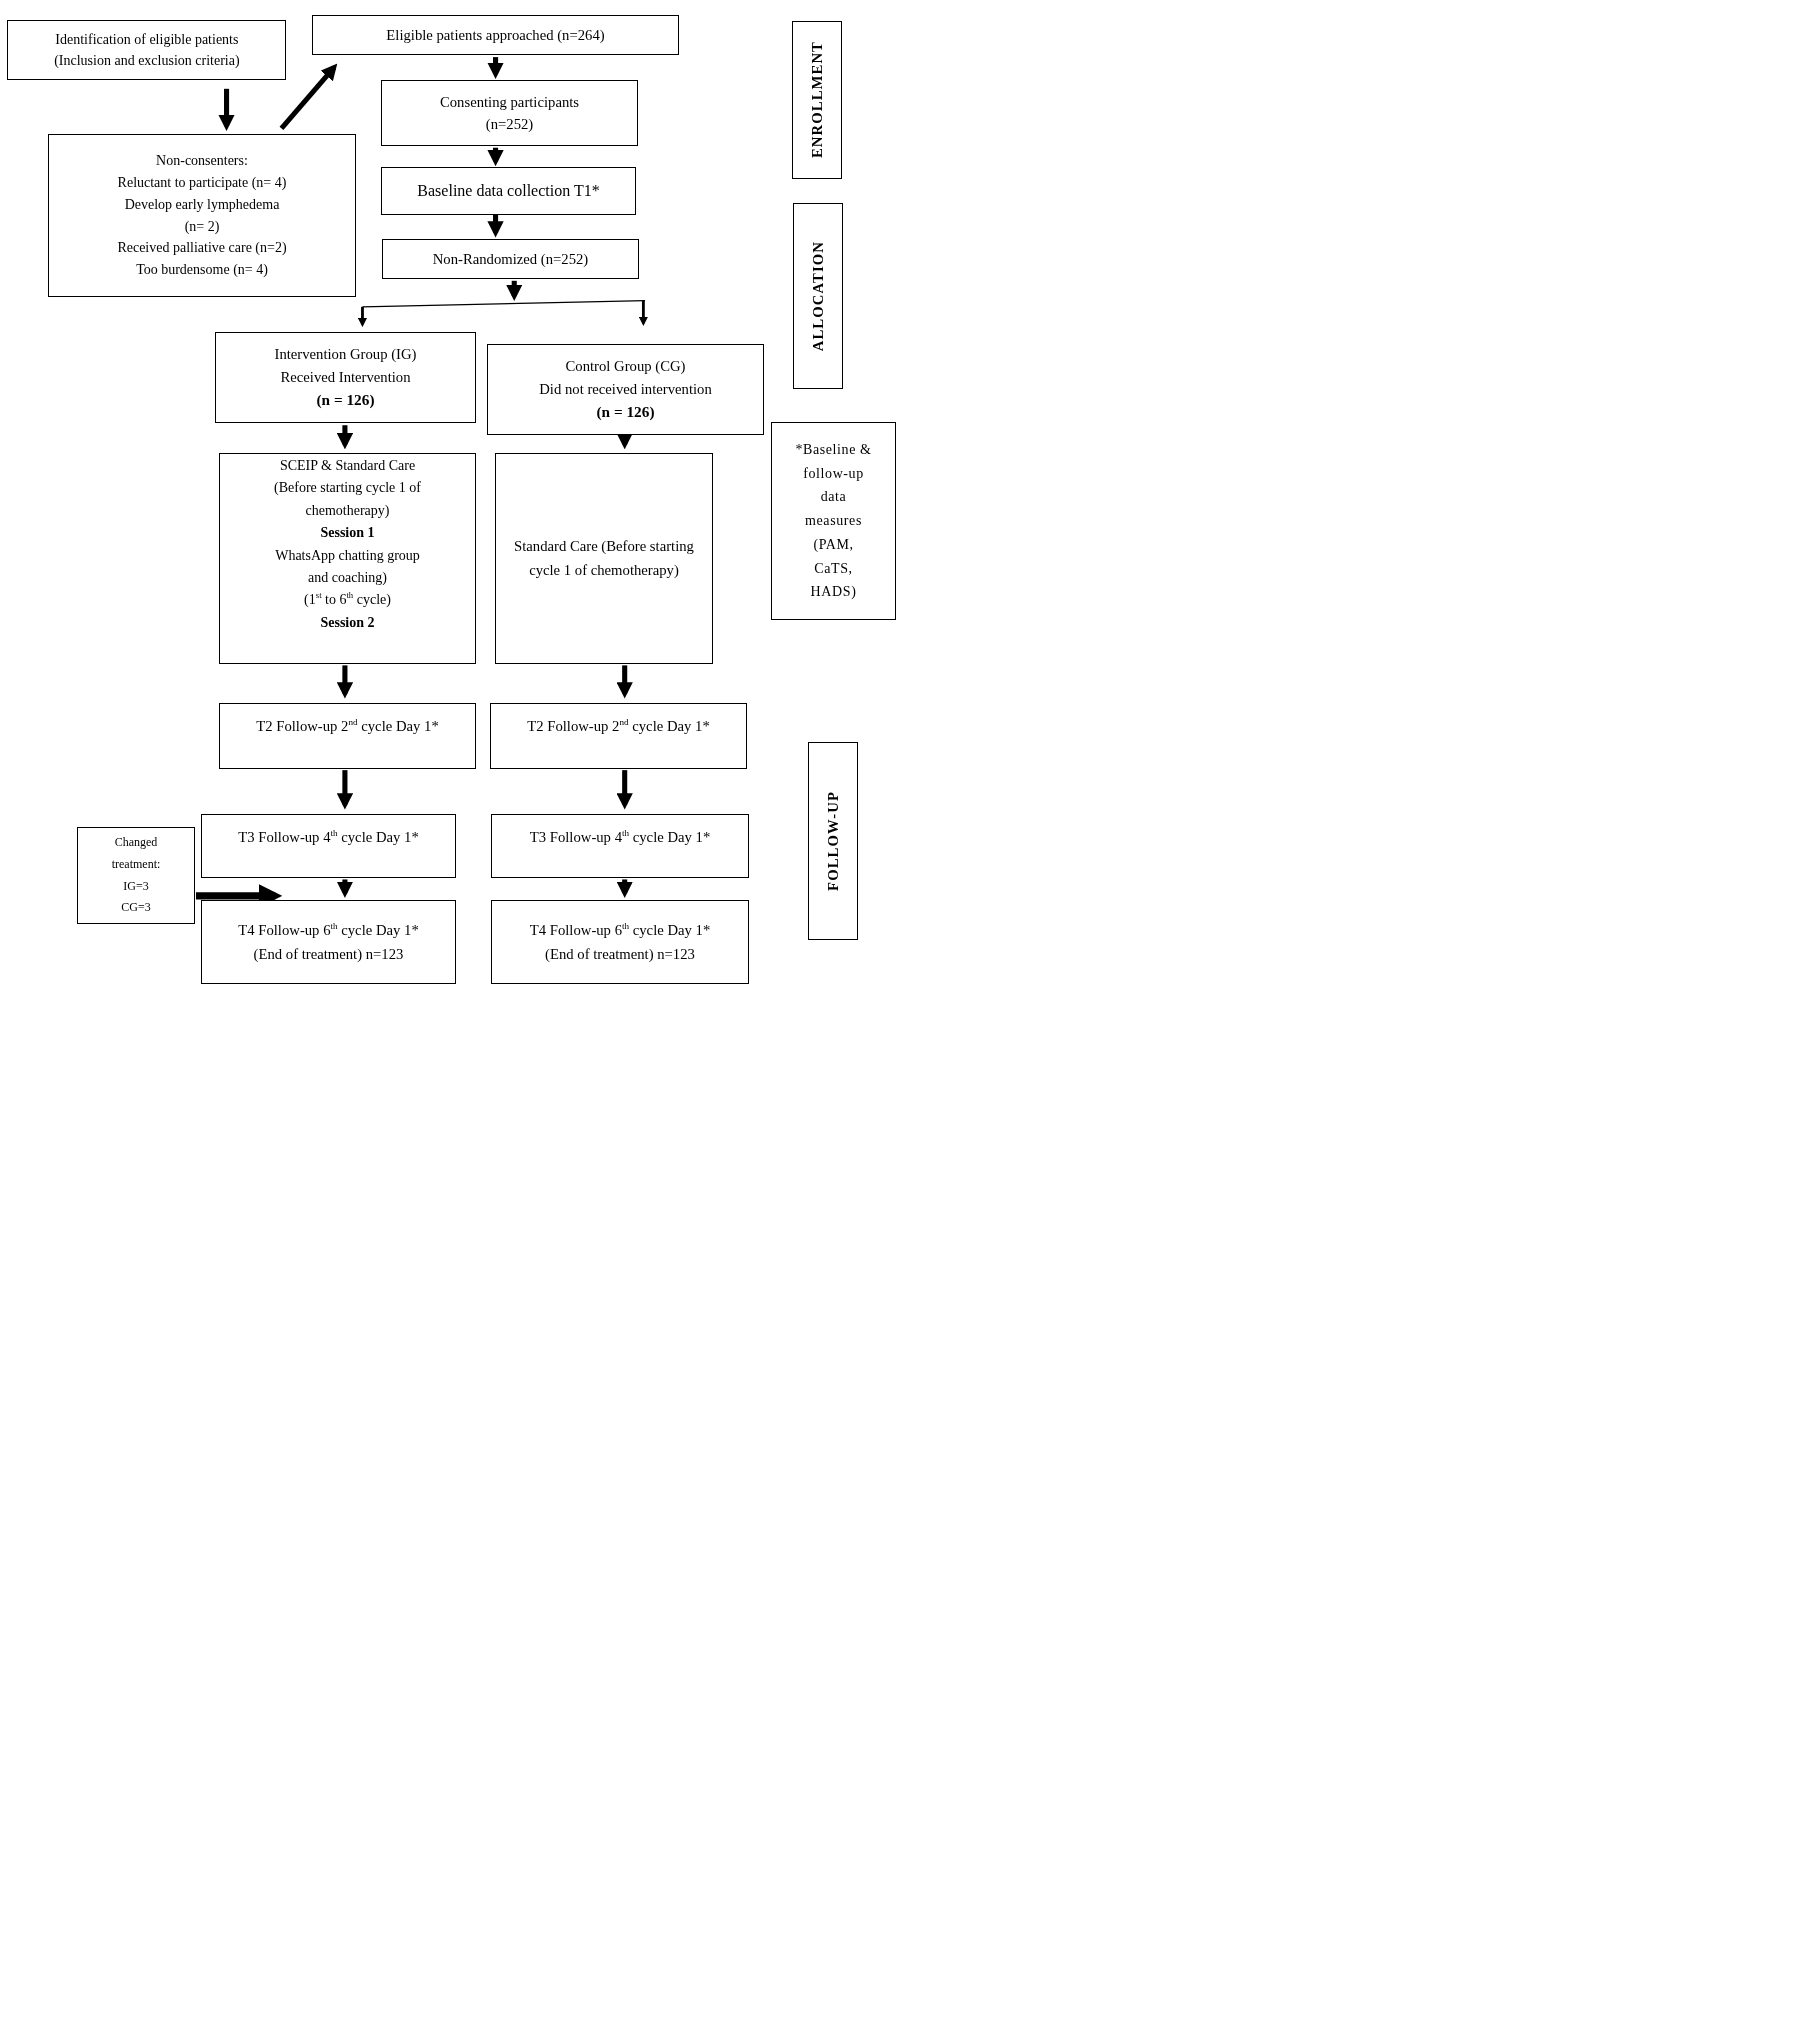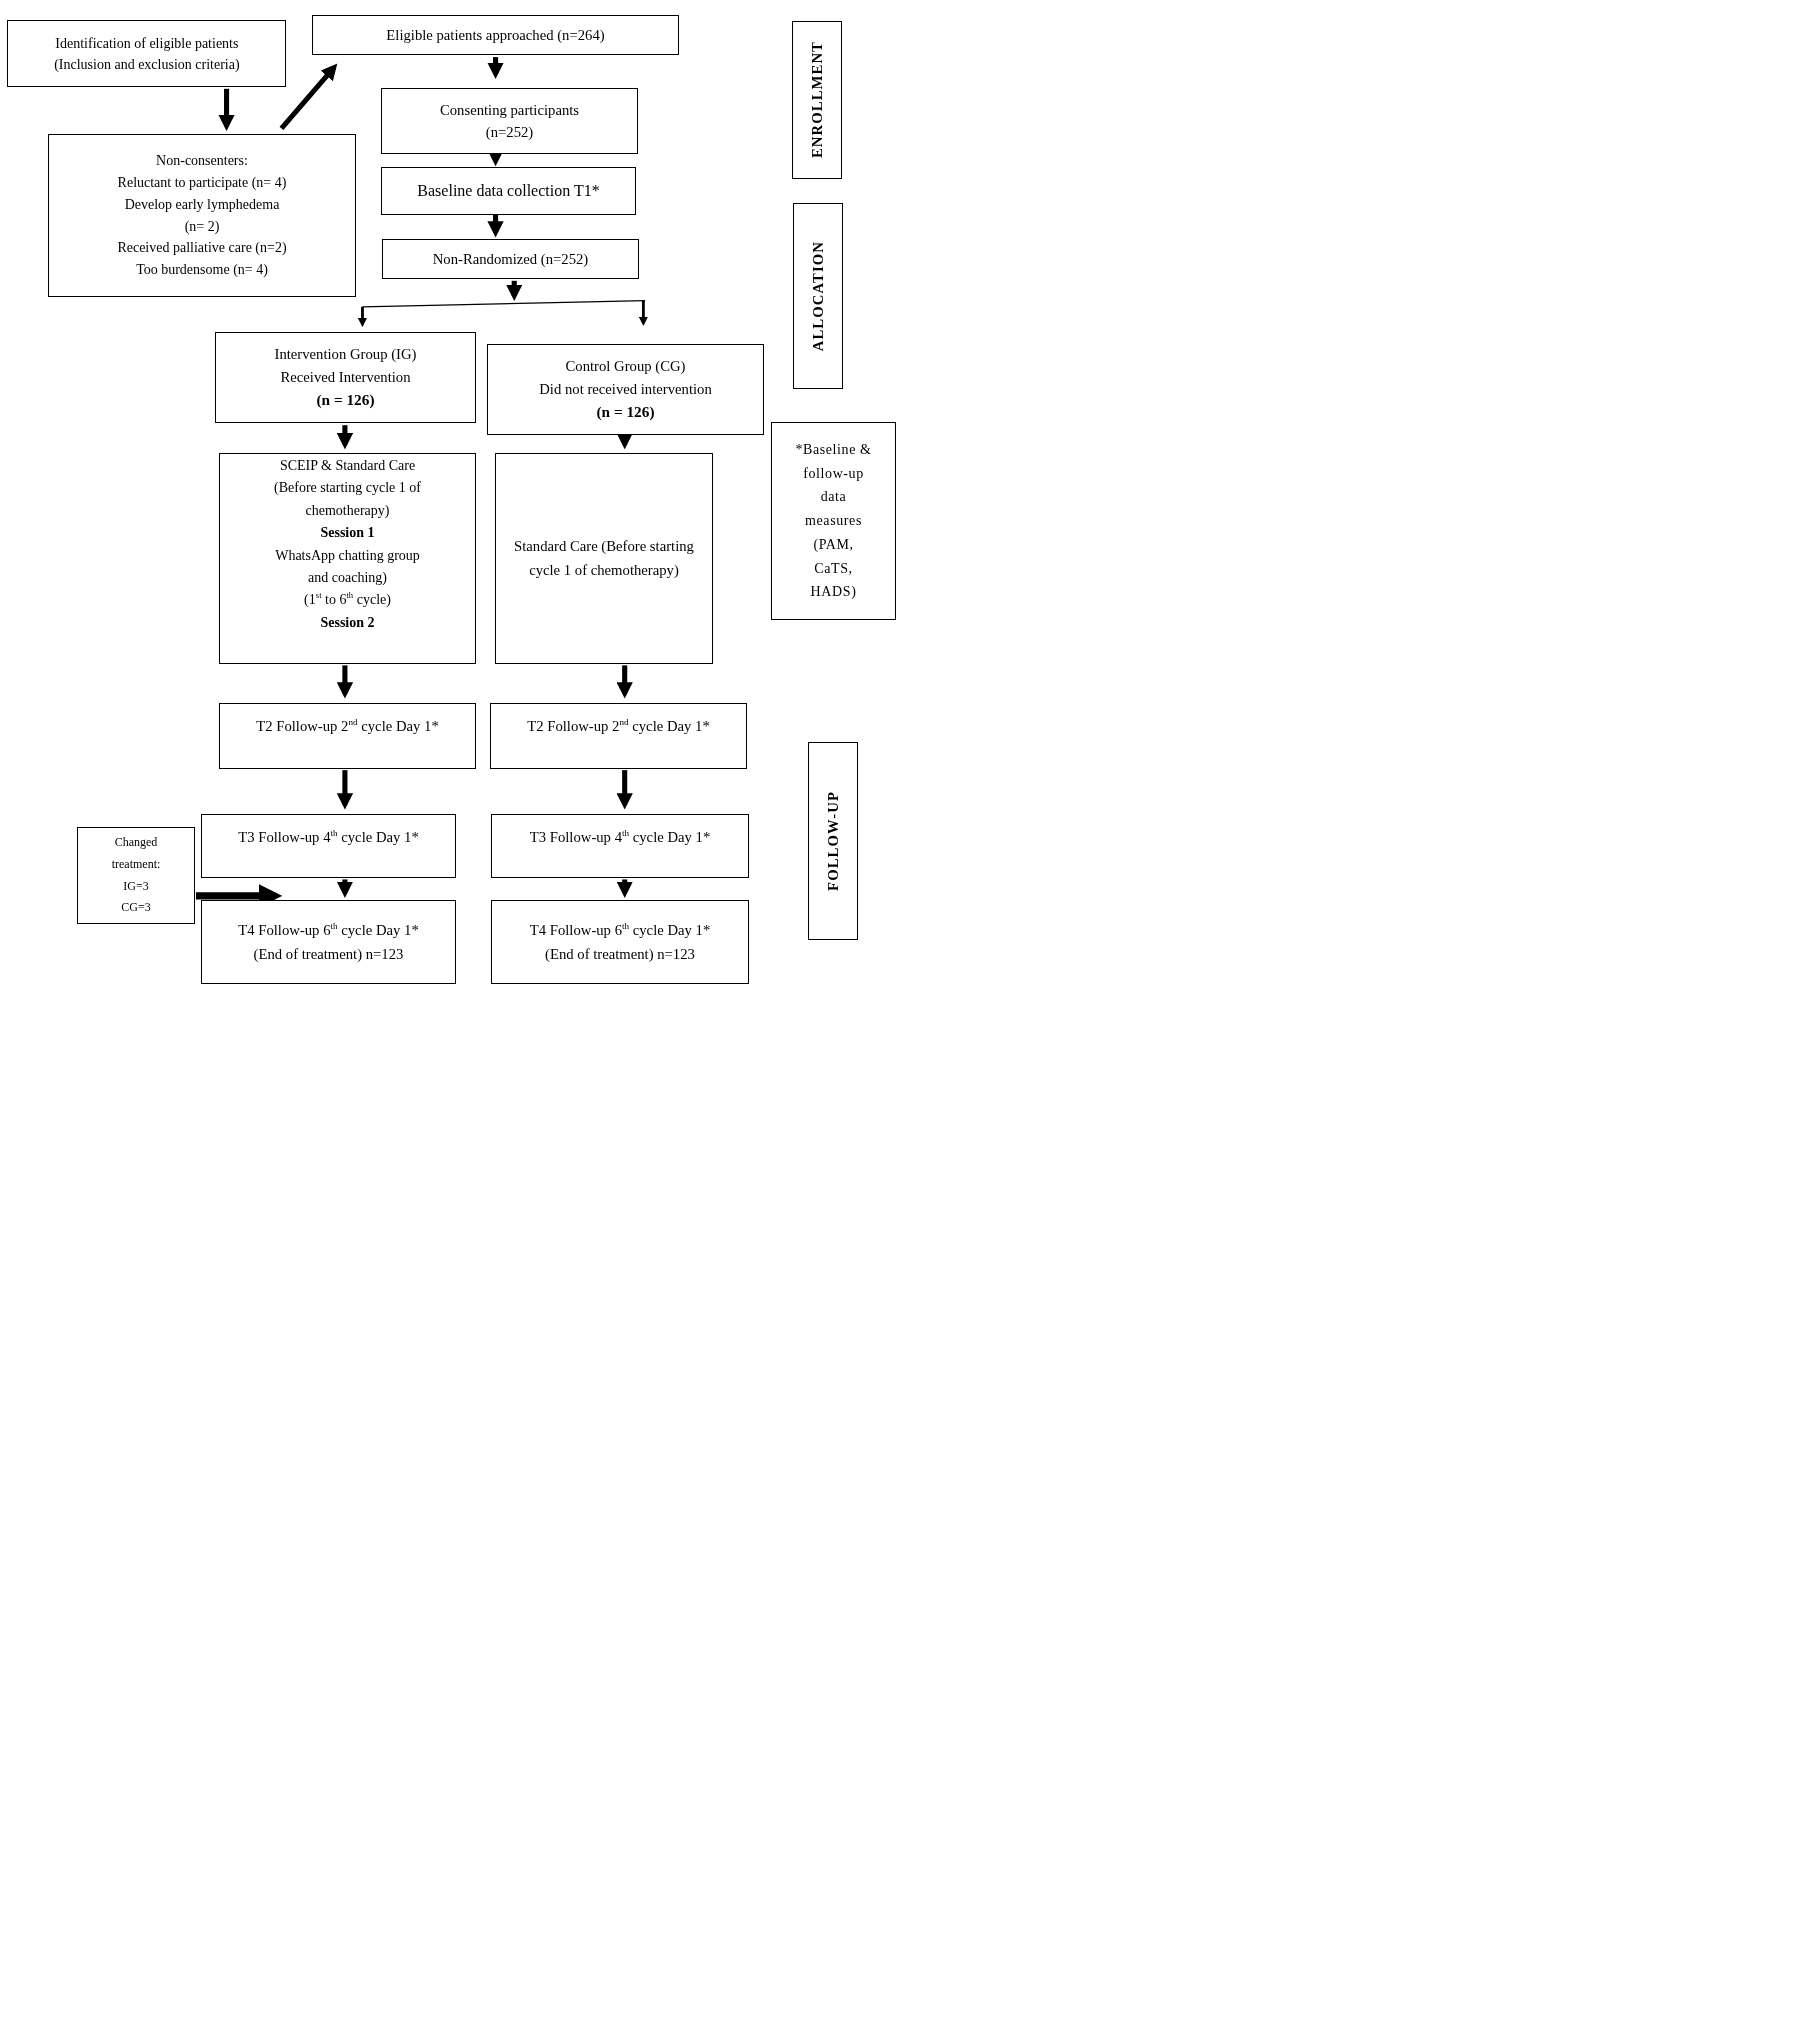--- a/index.html
+++ b/index.html
@@ -5,23 +5,23 @@
   html,body{margin:0;padding:0;background:#ffffff;}
   #canvas{position:relative;width:909px;height:1013px;background:#ffffff;overflow:hidden;
           font-family:"Liberation Serif", serif;color:#000;}
   .box{position:absolute;border:1.7px solid #000;background:#fff;box-sizing:border-box;
        display:flex;flex-direction:column;align-items:center;justify-content:center;
        text-align:center;line-height:1.5;}
   .box .line{display:block;white-space:nowrap;}
   .sup{font-size:0.62em;vertical-align:super;line-height:0;}
   .bold{font-weight:bold;}
 
-  #box-identification{left:7.4px;top:20px;width:279px;height:67px;font-size:14px;}
+  #box-identification{left:7.4px;top:20px;width:279px;height:60px;font-size:14px;}
   #box-eligible{left:312px;top:14.7px;width:367px;height:40px;font-size:14.7px;}
-  #box-consenting{left:381px;top:80px;width:257px;height:66px;font-size:14.7px;margin-top:8px;}
+  #box-consenting{left:381px;top:80px;width:257px;height:66px;font-size:14.7px;}
   #box-baseline{left:381px;top:167px;width:255px;height:48px;font-size:16px;justify-content:center;}
   #box-nonrandomized{left:382px;top:239px;width:257px;height:40px;font-size:14.7px;}
   #box-nonconsenters{left:48px;top:134px;width:308px;height:163px;font-size:14px;line-height:1.55;}
   #box-ig{left:215px;top:332px;width:261px;height:91px;font-size:14.7px;line-height:1.55;}
   #box-cg{left:487px;top:332px;width:277px;height:91px;font-size:14.7px;line-height:1.55;margin-top:12px;}
   .nbig{font-size:15.3px;font-weight:bold;}
   #box-sceip{left:219px;top:453px;width:257px;height:211px;font-size:14px;line-height:1.6;
              justify-content:flex-start;padding-top:1px;}
   #box-standardcare{left:495px;top:453px;width:218px;height:211px;font-size:14.7px;line-height:1.6;}
   #box-note{left:771px;top:422px;width:125px;height:198px;font-size:14px;line-height:1.7;letter-spacing:0.6px;border-width:1.4px;}

